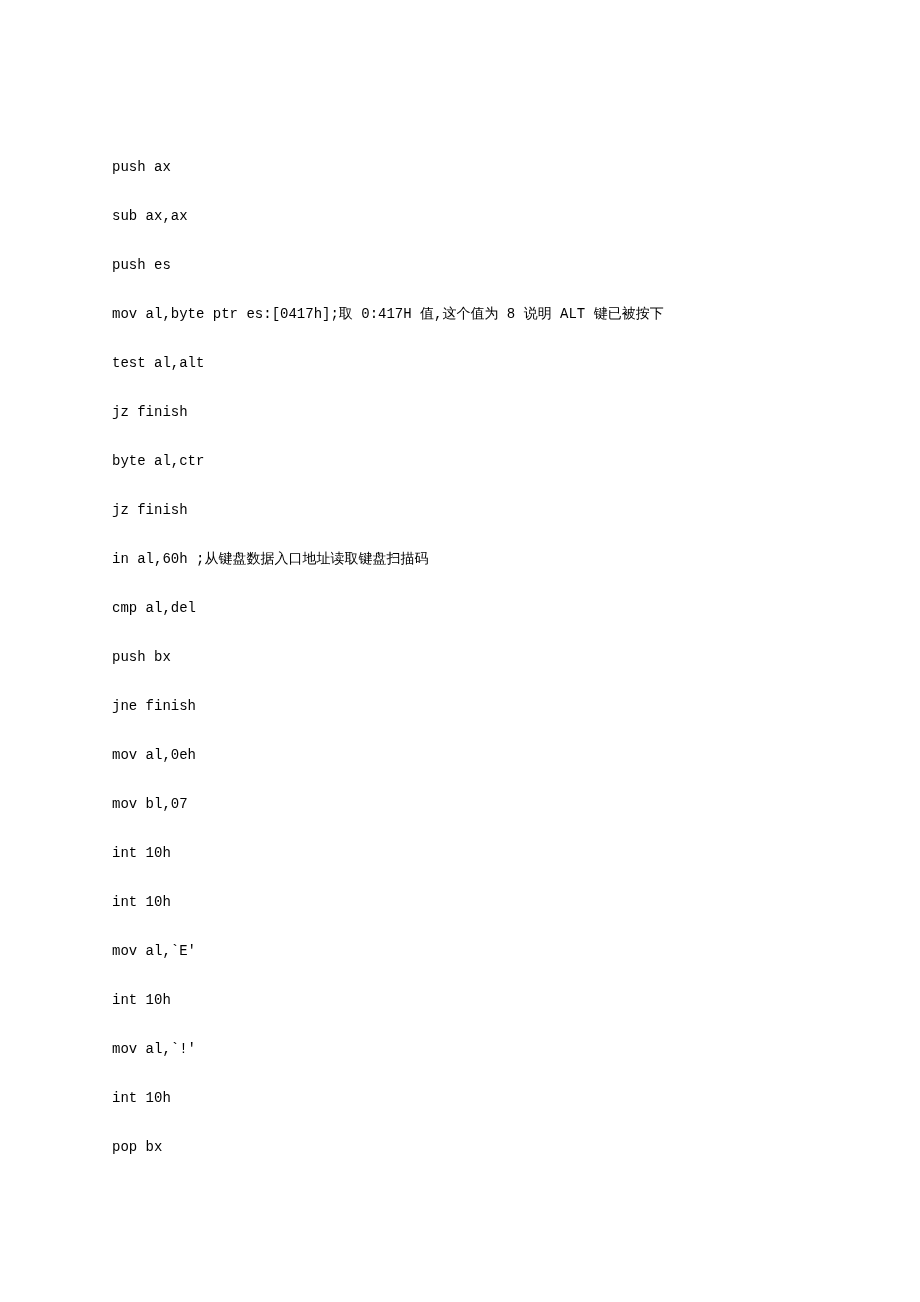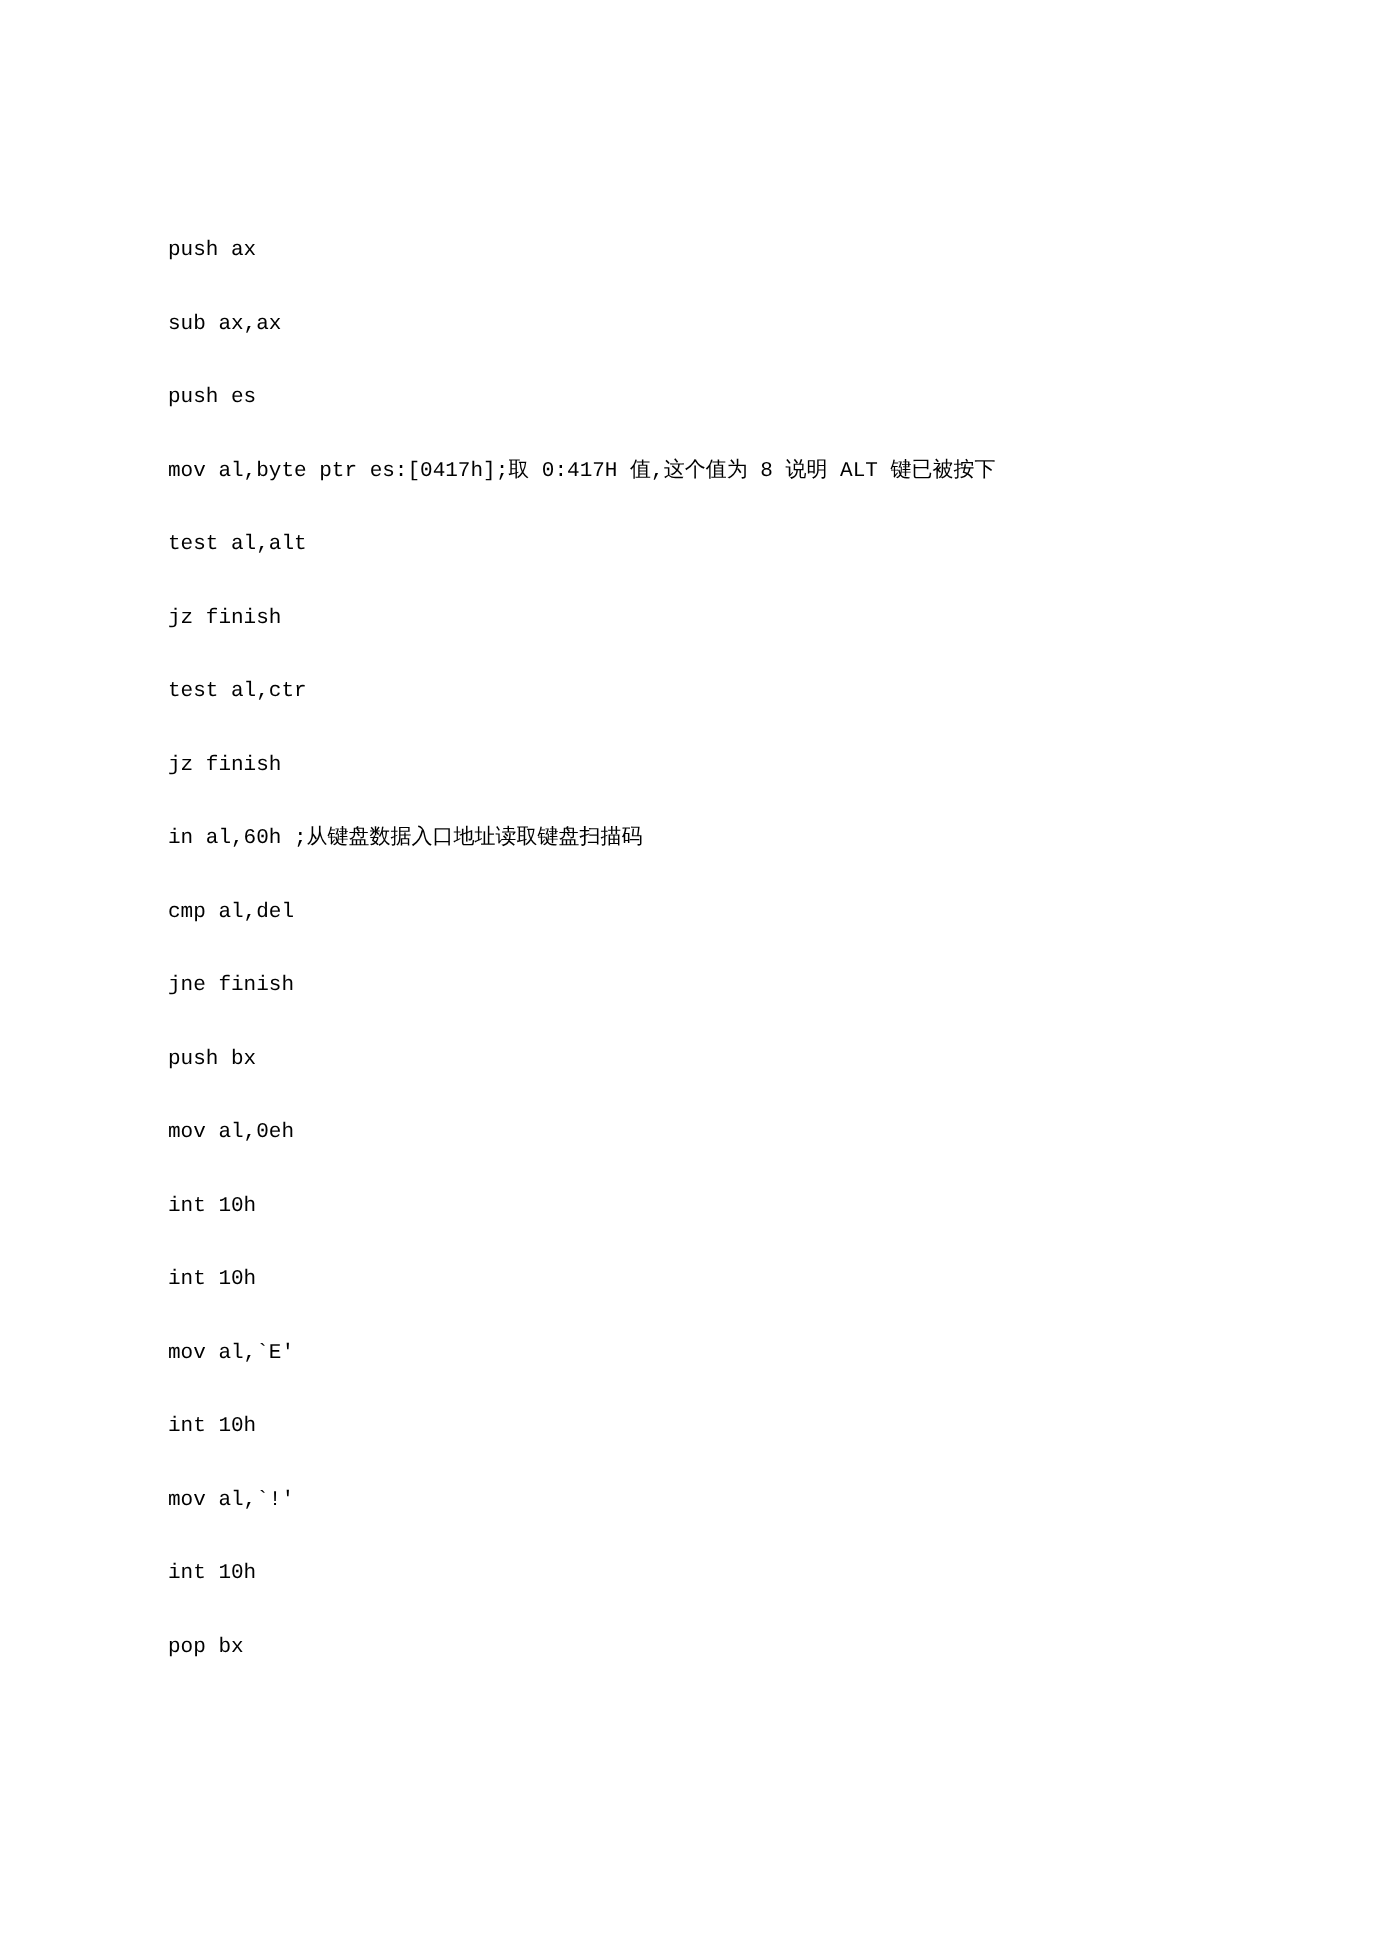--- a/index.html
+++ b/index.html
@@ -26,27 +26,28 @@
 </head>
 <body>
 
 <div class="page">
 <span class="code-line">push ax</span>
 <span class="code-line">sub ax,ax</span>
 <span class="code-line">push es</span>
 <span class="code-line">mov al,byte ptr es:[0417h];取 0:417H 值,这个值为 8 说明 ALT 键已被按下</span>
 <span class="code-line">test al,alt</span>
 <span class="code-line">jz finish</span>
-<span class="code-line">test al,ctr</span>
+<span class="code-line">byte al,ctr</span>
 <span class="code-line">jz finish</span>
 <span class="code-line">in al,60h ;从键盘数据入口地址读取键盘扫描码</span>
 <span class="code-line">cmp al,del</span>
+<span class="code-line">push bx</span>
 <span class="code-line">jne finish</span>
-<span class="code-line">push bx</span>
 <span class="code-line">mov al,0eh</span>
+<span class="code-line">mov bl,07</span>
 <span class="code-line">int 10h</span>
 <span class="code-line">int 10h</span>
 <span class="code-line">mov al,`E'</span>
 <span class="code-line">int 10h</span>
 <span class="code-line">mov al,`!'</span>
 <span class="code-line">int 10h</span>
 <span class="code-line">pop bx</span>
 
 
 

